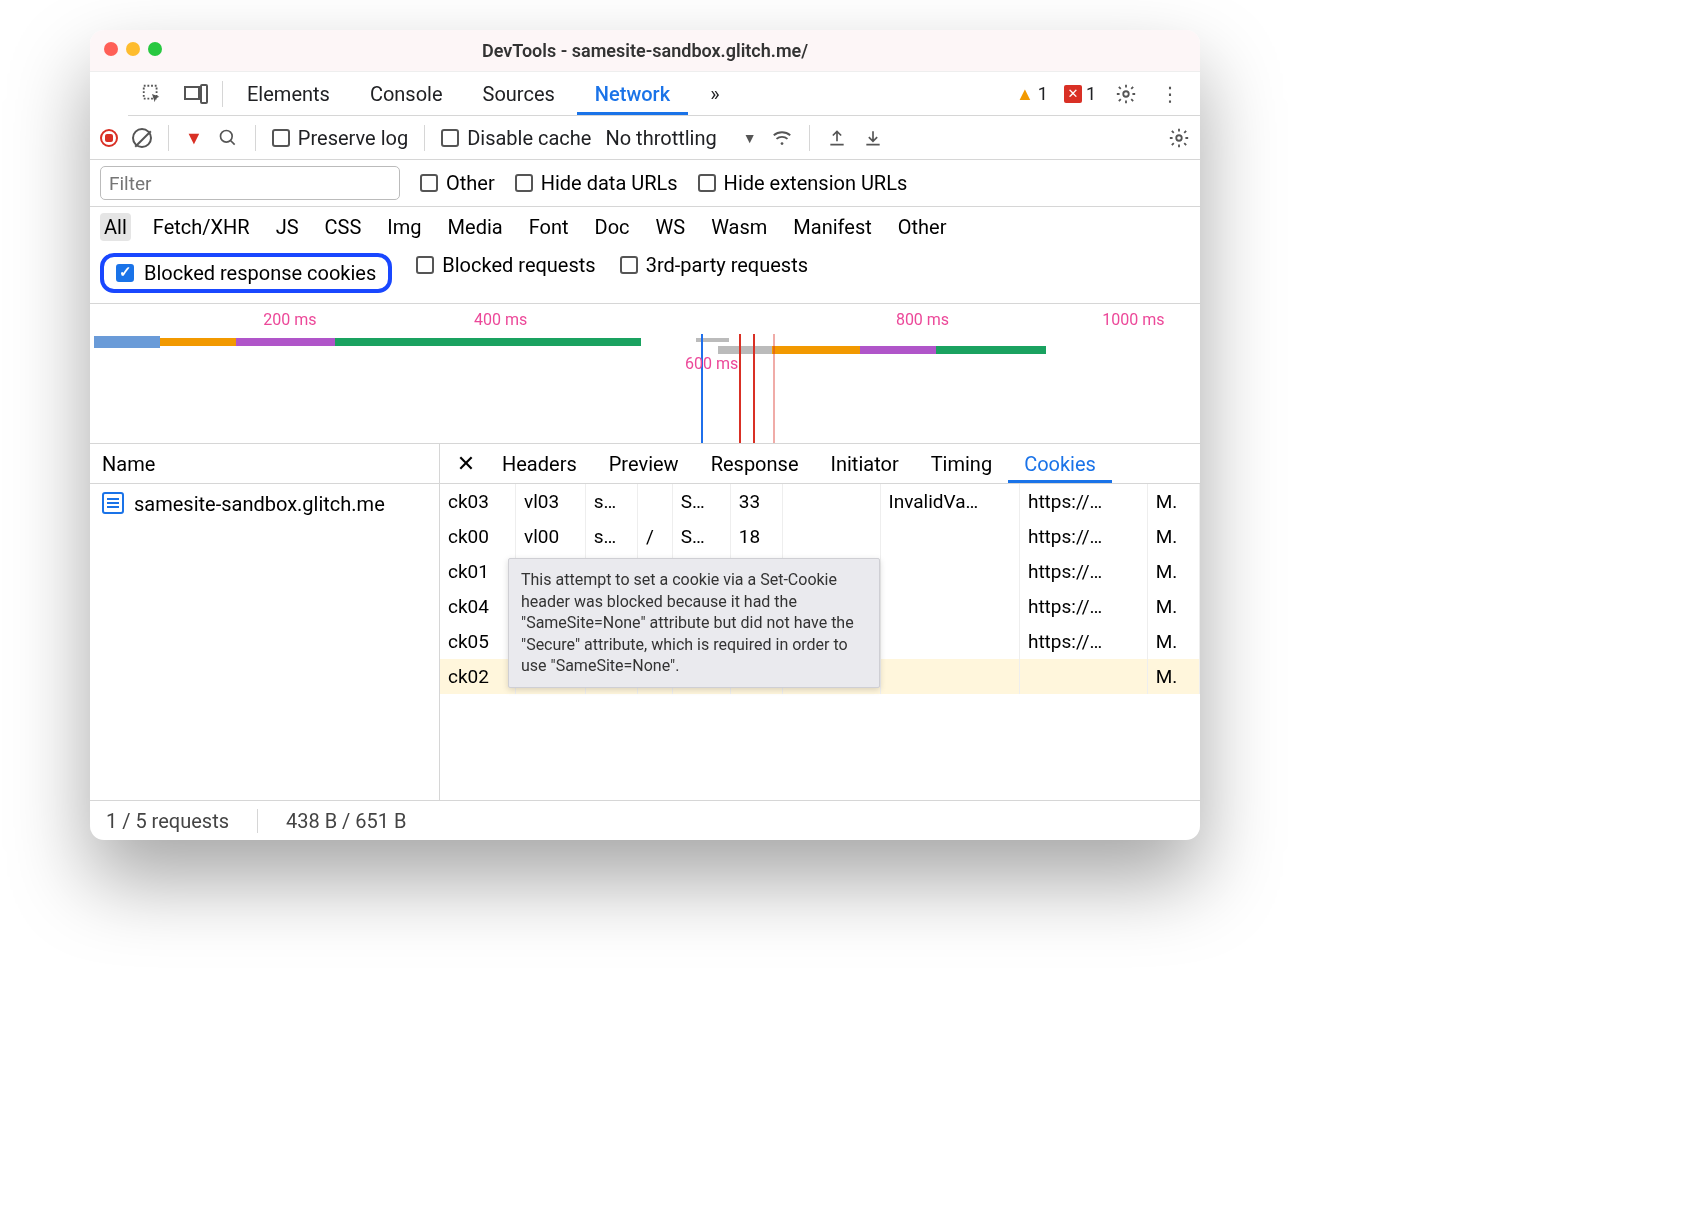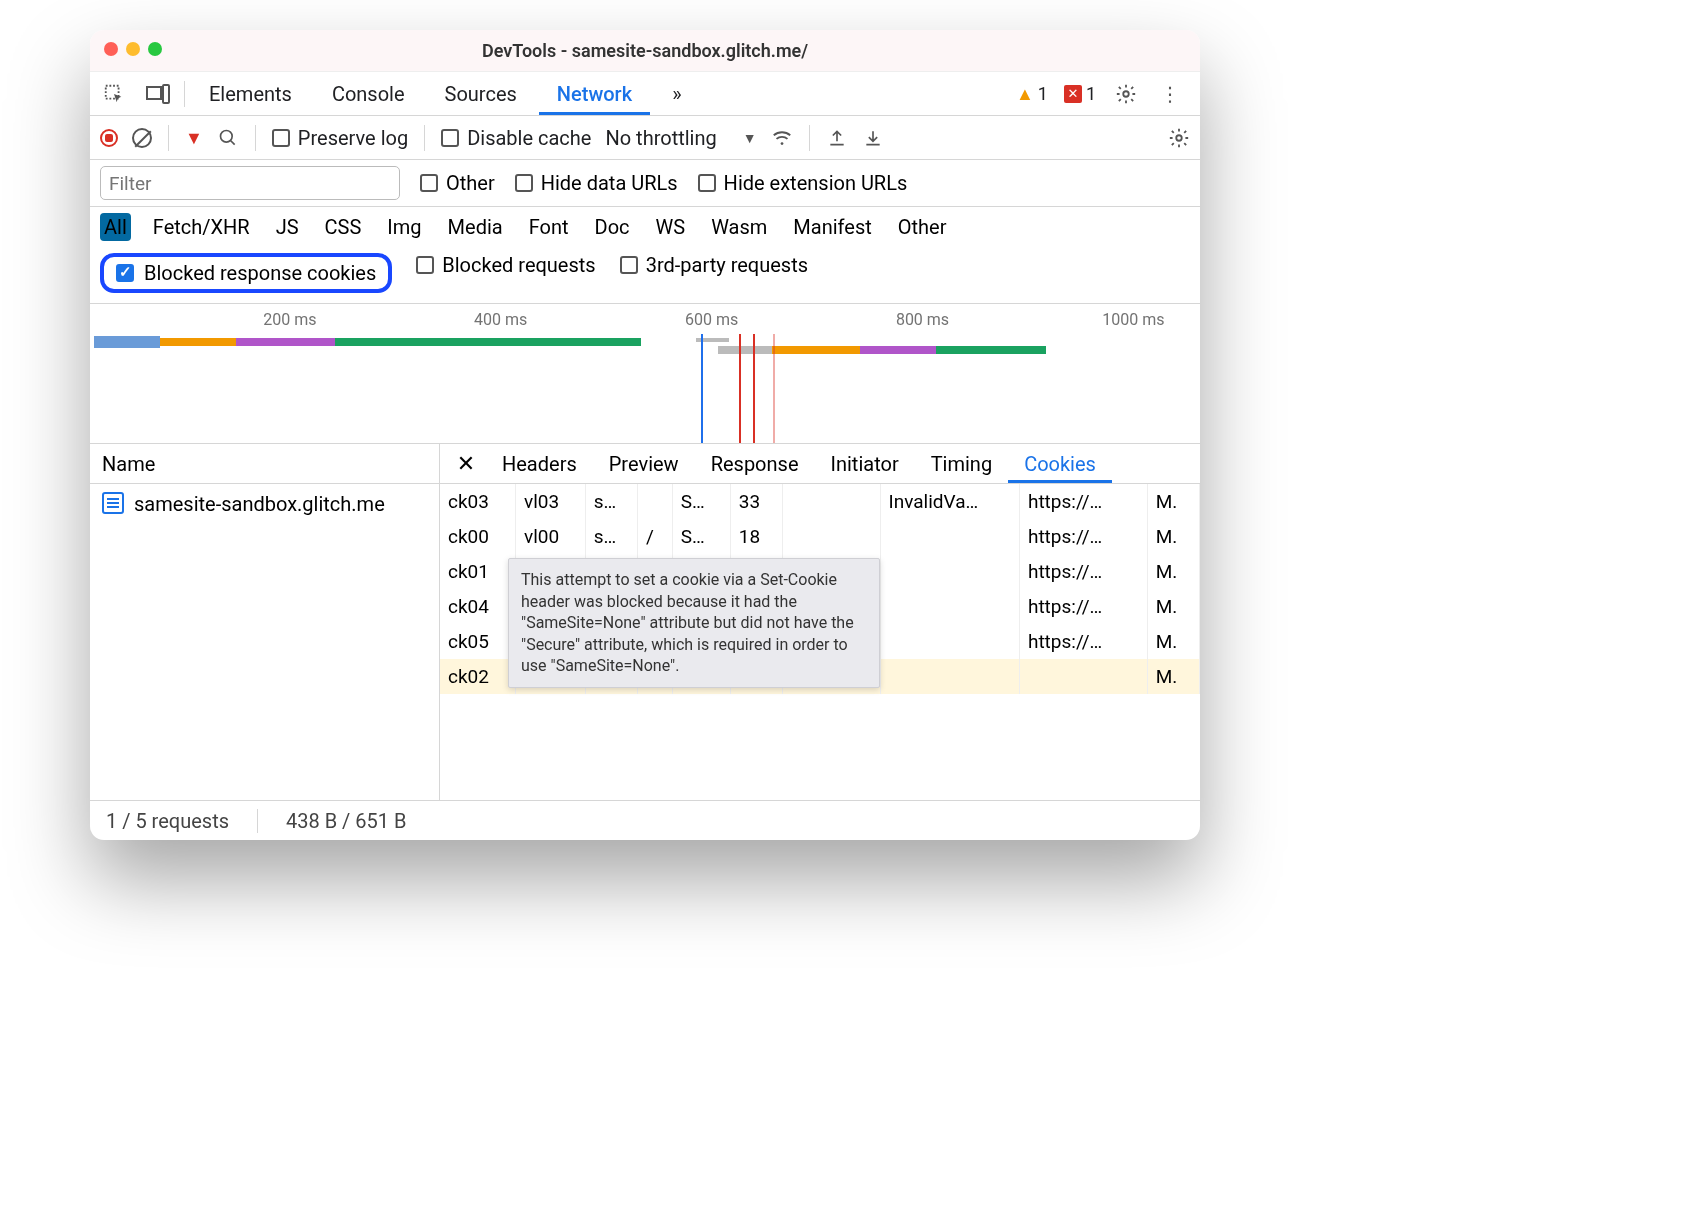--- a/index.html
+++ b/index.html
@@ -8,21 +8,21 @@
 
   .stage { width:1700px; height:1152px; position:relative; }
   .window { position:absolute; left:90px; top:30px; width:1110px; height:810px; background:#fff; border-radius:14px; box-shadow:0 40px 80px rgba(0,0,0,.35); display:flex; flex-direction:column; overflow:hidden; }
 
   .titlebar { height:42px; background:linear-gradient(#fdf6f7,#fdf6f7); display:flex; align-items:center; font-size:18px; font-weight:600; color:#333; position:relative; border-bottom:1px solid #eee;}
   .traffic { position:absolute; left:14px; top:12px; display:flex; gap:8px;}
   .traffic span { width:14px; height:14px; border-radius:50%; display:block;}
   .tl-r{background:#ff5f57}.tl-y{background:#febc2e}.tl-g{background:#28c840}
   .titlebar .title{margin:0 auto;}
 
-  .tabsbar { height:44px; display:flex; align-items:center; font-size:20px; color:var(--text); border-bottom:1px solid var(--border); padding:0 10px 0 4px; gap:4px;}
+  .tabsbar { height:44px; display:flex; align-items:center; font-size:20px; color:var(--text); border-bottom:1px solid var(--border); padding:0 10px 0 4px; gap:4px;margin-left:38px;}
   .tabsbar .ico{width:40px;display:flex;justify-content:center;color:#555}
   .tab{padding:0 18px; height:100%; display:flex; align-items:center; cursor:pointer;}
   .tab.active{color:var(--blue); border-bottom:3px solid var(--blue); font-weight:500; padding-top:3px;}
   .spacer{flex:1}
   .count{display:flex;align-items:center;gap:4px;font-size:18px;margin:0 6px}
   .warn-ic{color:#f29900;font-size:18px}
   .err-ic{background:#d93025;color:#fff;width:18px;height:18px;display:flex;align-items:center;justify-content:center;font-size:13px;border-radius:2px}
 
   .toolbar{height:44px;display:flex;align-items:center;border-bottom:1px solid var(--border);padding:0 10px;gap:14px;font-size:20px;color:var(--text);}
   .rec{width:18px;height:18px;border:2px solid var(--red);border-radius:50%;display:flex;align-items:center;justify-content:center}
@@ -34,26 +34,26 @@
   .chk{width:18px;height:18px;border:2px solid #555;border-radius:3px;flex:none}
   .chk.on{background:var(--blue);border-color:var(--blue);position:relative}
   .chk.on::after{content:"✓";color:#fff;position:absolute;left:1px;top:-3px;font-size:15px;font-weight:bold}
   .tb-item{display:flex;align-items:center;gap:8px}
 
   .filterbar{padding:6px 10px;display:flex;align-items:center;gap:20px;font-size:20px;border-bottom:1px solid var(--border);}
   .filterbar input{height:34px;border:1px solid #bbb;border-radius:5px;padding:0 8px;font-size:19px;width:300px;outline:none}
 
   .typebar{padding:6px 10px;display:flex;align-items:center;gap:18px;font-size:20px;}
   .typebar .t{padding:2px 4px;border-radius:4px;cursor:pointer}
-  .typebar .t.sel{background:#0369a1}
+  .typebar .t.sel{background:#e5e5e5}
 
   .checksbar{padding:6px 10px 10px;display:flex;align-items:flex-start;gap:24px;font-size:20px;border-bottom:1px solid var(--border)}
   .highlight-box{display:flex;align-items:center;gap:10px;border:4px solid #1947ff;border-radius:14px;padding:4px 12px}
 
-  .timeline{height:140px;border-bottom:1px solid var(--border);position:relative;font-size:16px;color:#737373}
+  .timeline{height:140px;border-bottom:1px solid var(--border);position:relative;font-size:16px;color:#ec4899}
   .tick{position:absolute;top:6px;transform:translateX(-50%)}
   .lane{position:absolute;left:4px;right:12px;top:34px;height:16px}
   .seg{position:absolute;height:8px;top:0}
   .lane2{top:42px}
   .rule{position:absolute;top:30px;bottom:0;width:2px}
 
   .split{flex:1;display:flex;min-height:0}
   .left{width:350px;border-right:1px solid var(--border);display:flex;flex-direction:column}
   .left .hdr, .right .tabs2{height:40px;border-bottom:1px solid var(--border);display:flex;align-items:center;font-size:20px}
   .left .hdr{padding:0 12px}
@@ -237,21 +237,21 @@
       <div class="seg" style="left:62%;width:8%;background:#f29900"></div>
       <div class="seg" style="left:70%;width:7%;background:#b055c9"></div>
       <div class="seg" style="left:77%;width:10%;background:#1aa260"></div>
     </div>
     <div class="rule" style="left:55.0%;background:#1f6feb"></div>
     <div class="rule" style="left:58.5%;background:#d93025"></div>
     <div class="rule" style="left:59.7%;background:#d93025"></div>
     <div class="rule" style="left:61.5%;background:#d93025;opacity:.4"></div>
   <div class="tick" style="left: 18%;">200 ms</div>
         <div class="tick" style="left: 37%; text-align: center;">400 ms</div>
-        <div class="tick" style="left: 56%;">600 ms</div>
+        <div class="tick" style="left: 56%; margin-top: 44px;">600 ms</div>
         <div class="tick" style="left: 75%;">800 ms</div>
         <div class="tick" style="left: 94%;">1000 ms</div>
       </div>
 
   <div class="split">
     <div class="left">
       <div class="hdr">Name</div>
       <div class="row">
         <div class="doc-ic">
               <span></span>

